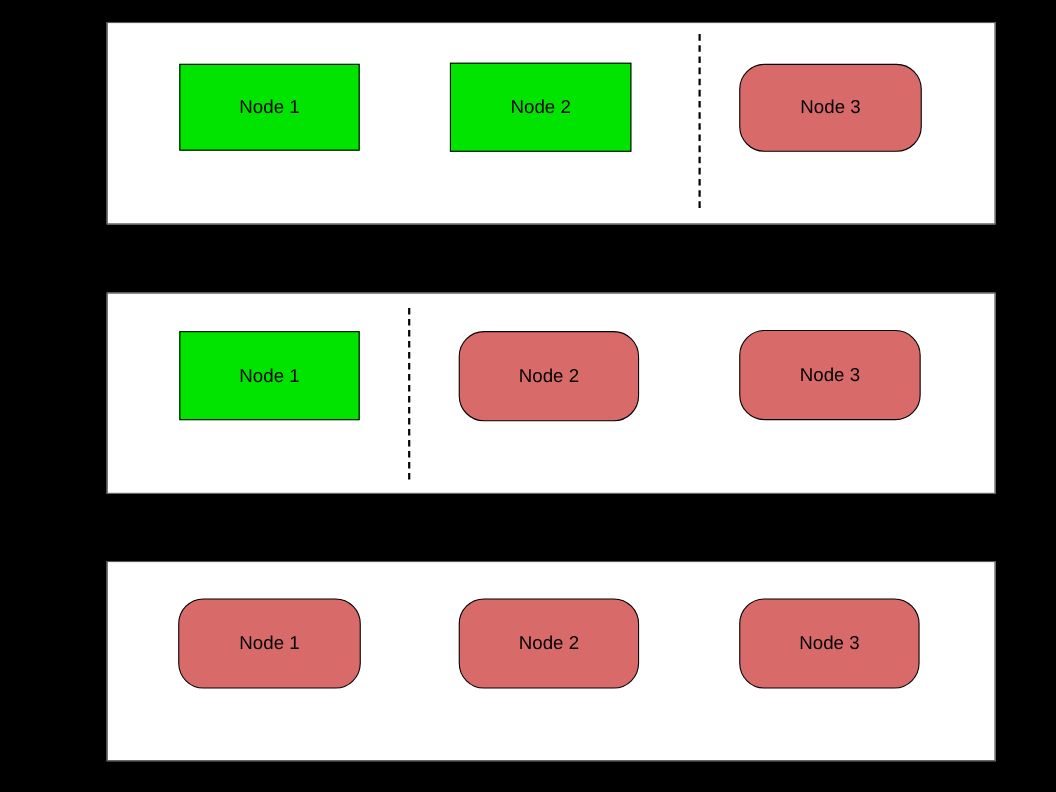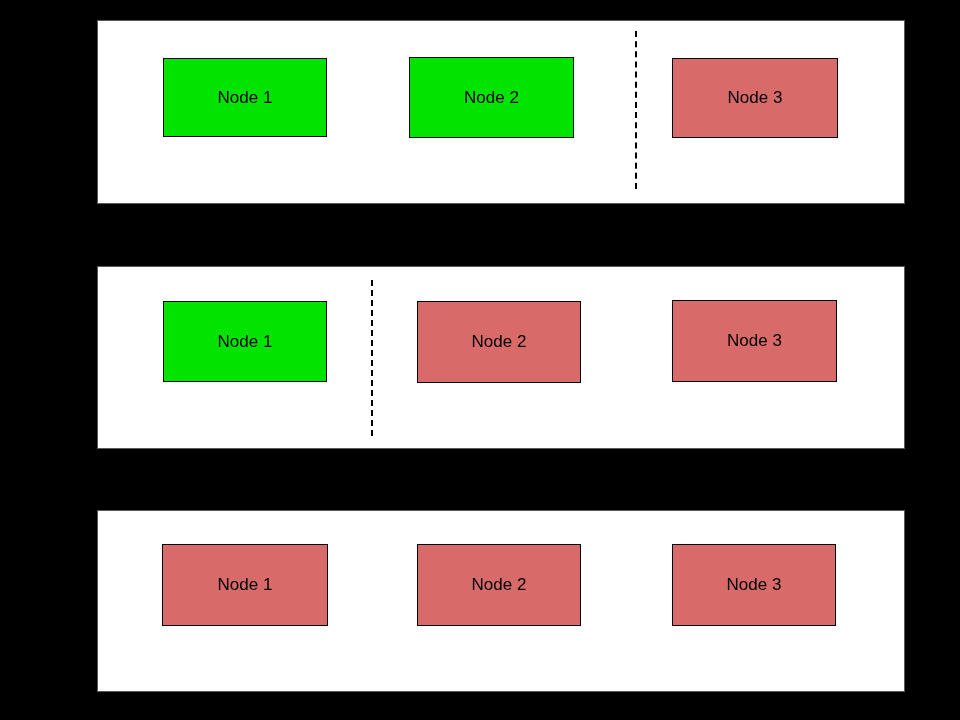--- a/index.html
+++ b/index.html
@@ -38,21 +38,21 @@
   .node {
     position: absolute;
     display: flex;
     align-items: center;
     justify-content: center;
     border: 1.5px solid var(--node-border);
     font-size: 17px;
     color: var(--text-color);
   }
   .node[data-status="up"]   { background: var(--node-up-fill); }
-  .node[data-status="down"] { background: var(--node-down-fill); }
+  .node[data-status="down"] { background: var(--node-down-fill); border-radius: 23px; }
 
   
   .p1-n1 { left: 65px;  top: 37px; width: 164px; height: 79px; }
   .p1-n2 { left: 311px; top: 36px; width: 165px; height: 81px; }
   .p1-n3 { left: 574px; top: 37px; width: 166px; height: 80px; }
   
   .p2-n1 { left: 65px;  top: 34px; width: 164px; height: 81px; }
   .p2-n2 { left: 319px; top: 34px; width: 164px; height: 82px; }
   .p2-n3 { left: 574px; top: 33px; width: 165px; height: 82px; }
   

